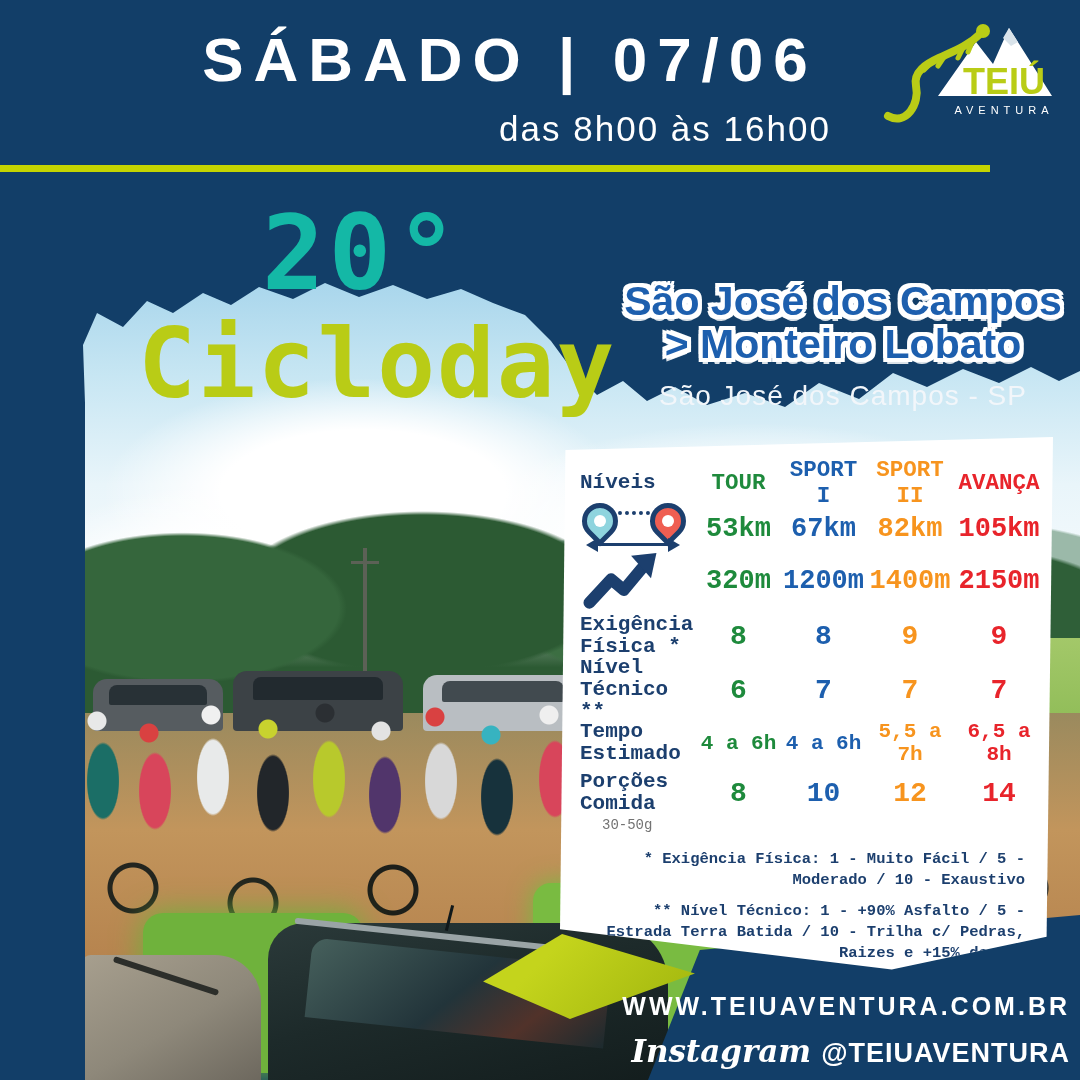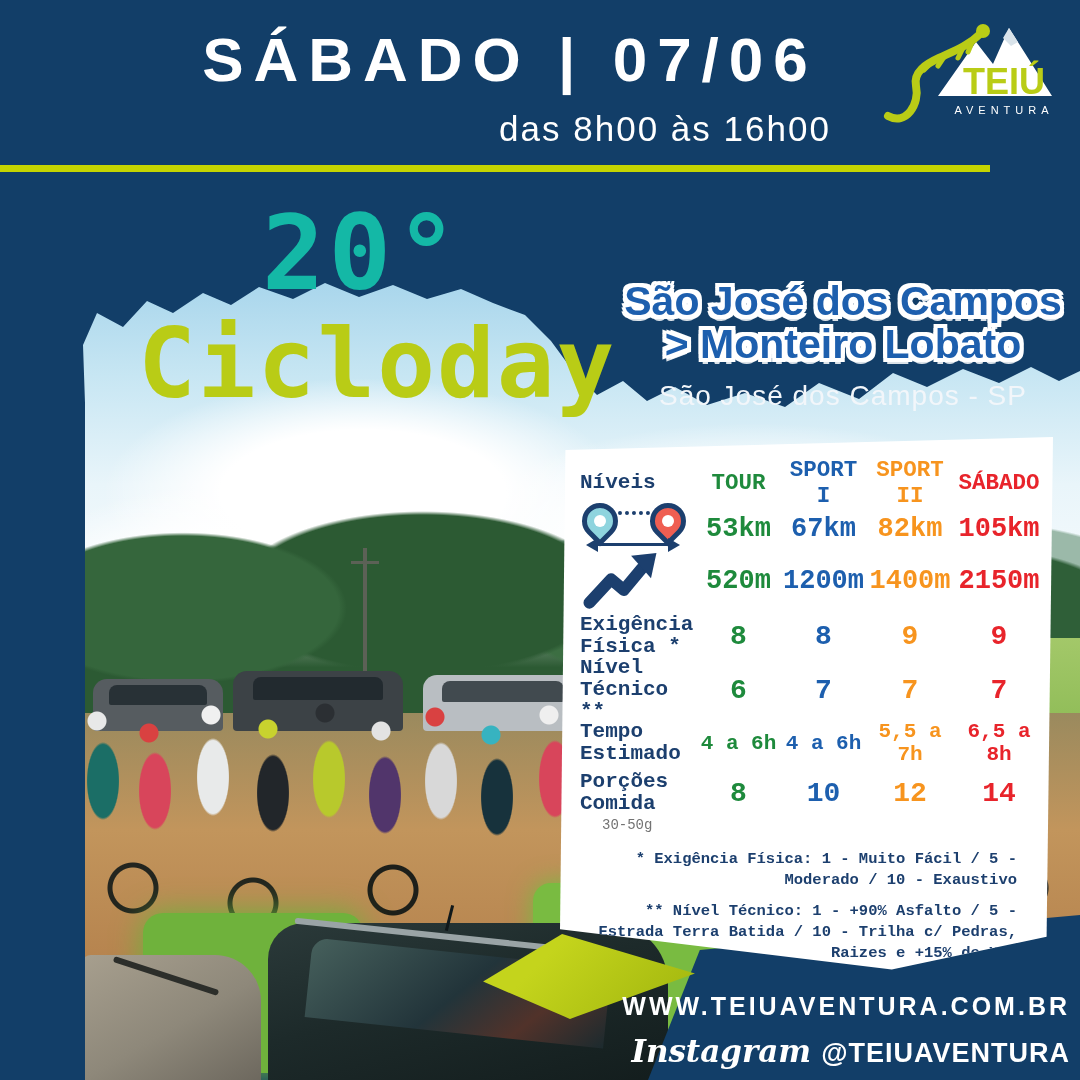--- a/index.html
+++ b/index.html
@@ -137,21 +137,21 @@
   .r-h{height:40px;}.r-dist{height:52px;}.r-elev{height:52px;}.r-phys{height:58px;}
   .r-tech{height:50px;}.r-time{height:56px;}.r-food{height:44px;}
   .niveis{font-size:29px;font-weight:bold;color:#1c3f6e;}
   .colhead{font-weight:bold;font-size:22.5px;letter-spacing:0px;}
   .v-big{font-weight:bold;font-size:27px;}
   .v-num{font-weight:bold;font-size:28px;}
   .v-time{font-weight:bold;font-size:21px;}
   .c0{color:#1e8a3c;} .c1{color:#1d5fae;} .c2{color:#f7941e;} .c3{color:#e8242b;}
   .sublabel{font-size:14px;color:#737373;margin:2px 0 0 22px;}
   .footnotes{margin:16px 6px 0 0;text-align:right;font-size:15.5px;font-weight:bold;color:#1c3f6e;line-height:1.35;}
-  .footnotes p{margin:0 16px 10px 0;}
+  .footnotes p{margin:0 8px 10px 0;}
 
   
   .disticon{position:relative;width:108px;height:56px;}
   .pin{position:absolute;width:26px;height:26px;border:5px solid #1c3f6e;border-radius:50% 50% 50% 0;transform:rotate(-45deg);}
   .pin::after{content:"";position:absolute;inset:7px;background:#fff;border-radius:50%;}
   .pin.start{left:2px;top:2px;background:#8fd4de;}
   .pin.end{left:70px;top:2px;background:#ef5e52;}
   .dots{position:absolute;left:38px;top:10px;width:32px;border-top:4px dotted #1c3f6e;}
   .darrow{position:absolute;left:16px;top:42px;width:74px;height:3px;background:#1c3f6e;}
   .darrow::before,.darrow::after{content:"";position:absolute;top:-5px;border-top:7px solid transparent;border-bottom:7px solid transparent;}
@@ -241,42 +241,42 @@
 <div class="greenarrow"></div>
 
 <div class="card">
   <div class="card-inner">
     <div class="tbl">
 
       <div class="cell lbl r-h niveis">Níveis</div>
       <div class="cell r-h colhead c0">TOUR</div>
       <div class="cell r-h colhead c1">SPORT I</div>
       <div class="cell r-h colhead c2">SPORT II</div>
-      <div class="cell r-h colhead c3">SÁBADO</div>
+      <div class="cell r-h colhead c3">AVANÇA</div>
 
       <div class="cell lbl r-dist">
         <div class="disticon">
           <div class="pin start"></div>
           <div class="dots"></div>
           <div class="pin end"></div>
           <div class="darrow"></div>
         </div>
       </div>
       <div class="cell r-dist v-big c0">53km</div>
       <div class="cell r-dist v-big c1">67km</div>
       <div class="cell r-dist v-big c2">82km</div>
       <div class="cell r-dist v-big c3">105km</div>
 
       <div class="cell lbl r-elev">
         <svg width="84" height="58" viewBox="0 0 84 64">
           <path d="M6 56 L30 30 L44 42 L64 18" fill="none" stroke="#1c3f6e" stroke-width="13" stroke-linecap="round" stroke-linejoin="round"></path>
           <polygon points="52,4 80,1 74,29" fill="#1c3f6e"></polygon>
         </svg>
       </div>
-      <div class="cell r-elev v-big c0">520m</div>
+      <div class="cell r-elev v-big c0">320m</div>
       <div class="cell r-elev v-big c1">1200m</div>
       <div class="cell r-elev v-big c2">1400m</div>
       <div class="cell r-elev v-big c3">2150m</div>
 
       <div class="cell lbl r-phys">Exigência Física *</div>
       <div class="cell r-phys v-num c0">8</div>
       <div class="cell r-phys v-num c1">8</div>
       <div class="cell r-phys v-num c2">9</div>
       <div class="cell r-phys v-num c3">9</div>
 

